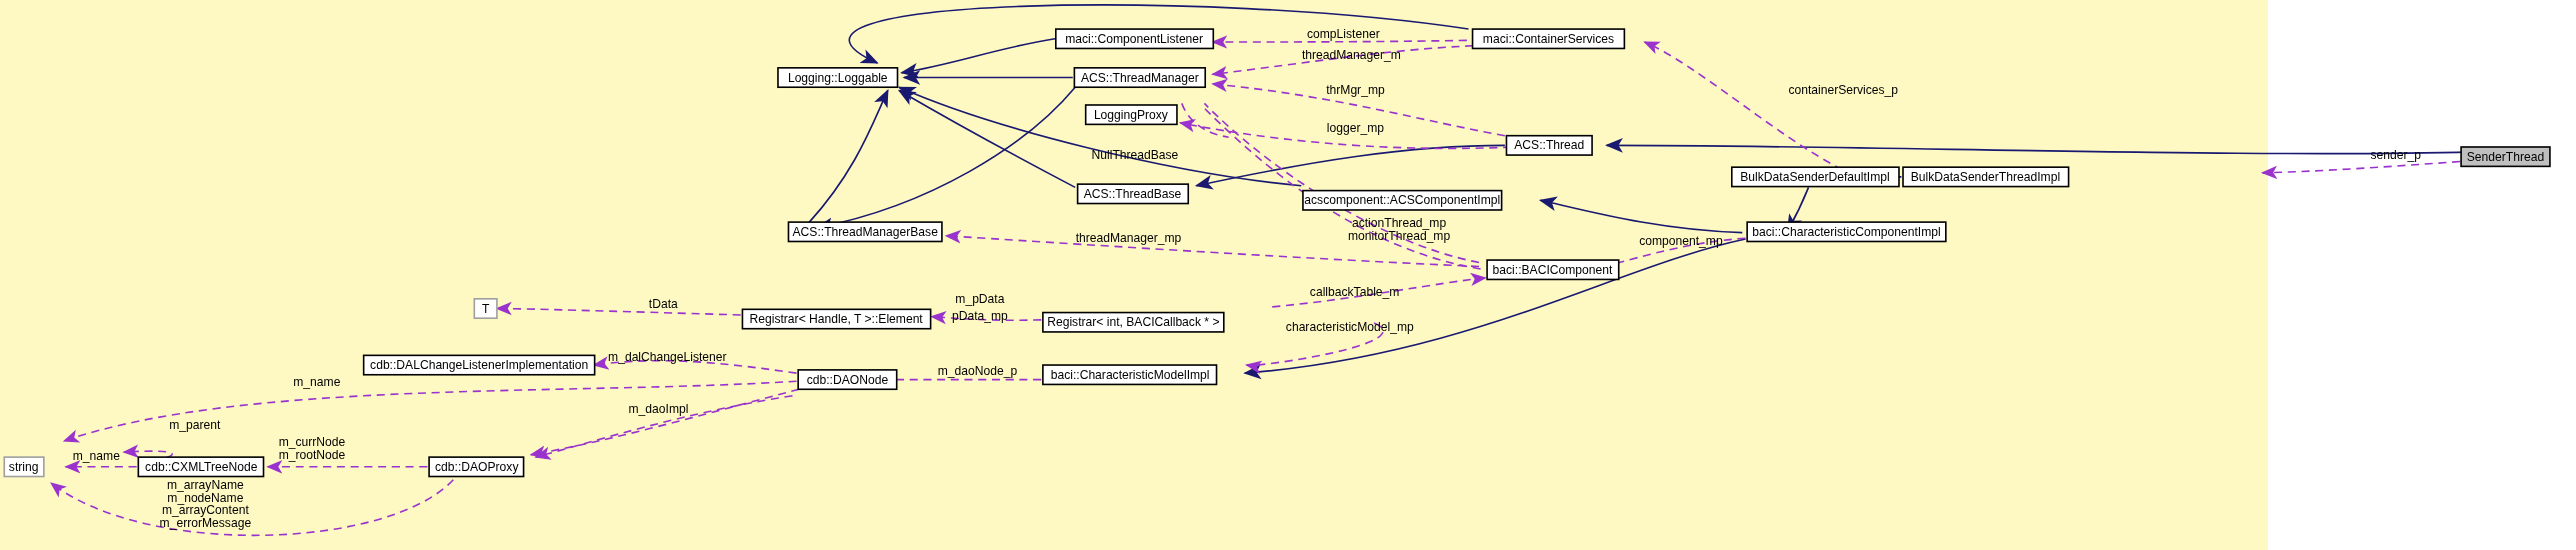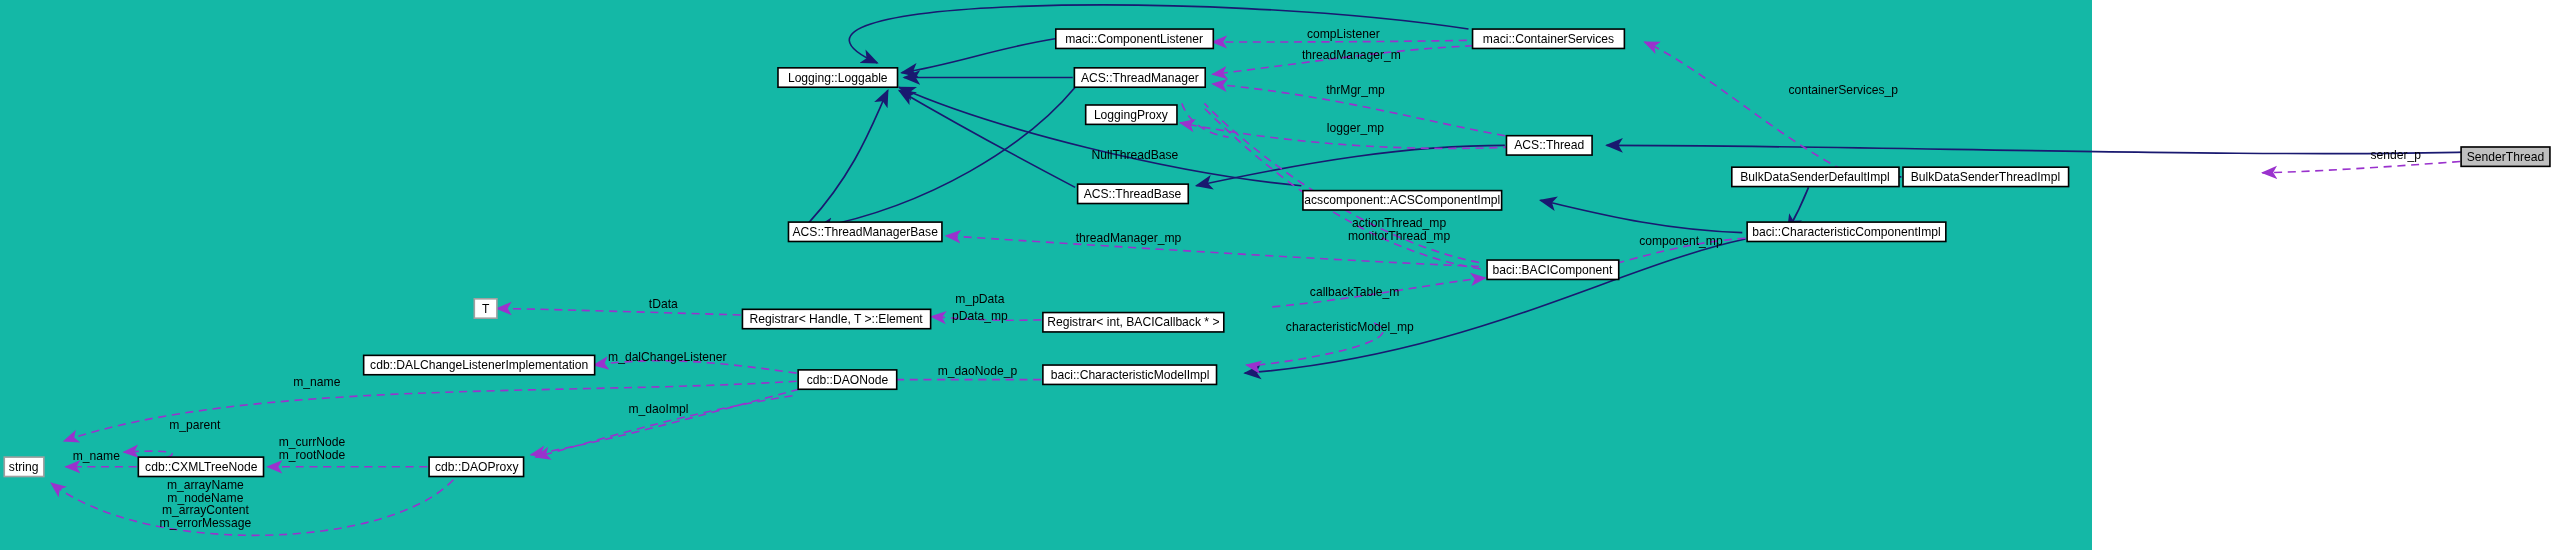--- a/index.html
+++ b/index.html
@@ -8,23 +8,23 @@
     background: #ffffff;
   }
   body {
     width: 2576px;
     height: 550px;
     font-family: "Liberation Sans", sans-serif;
     overflow: hidden;
   }
   #diagram-root {
     position: relative;
-    width: 2092px;
+    width: 2268px;
     height: 550px;
-    background: #14b8a6;
+    background: #fef9c3;
   }
   svg#graph {
     position: absolute;
     top: 0;
     left: 0;
     width: 2576px;
     height: 550px;
     display: block;
   }
   .node-box {

